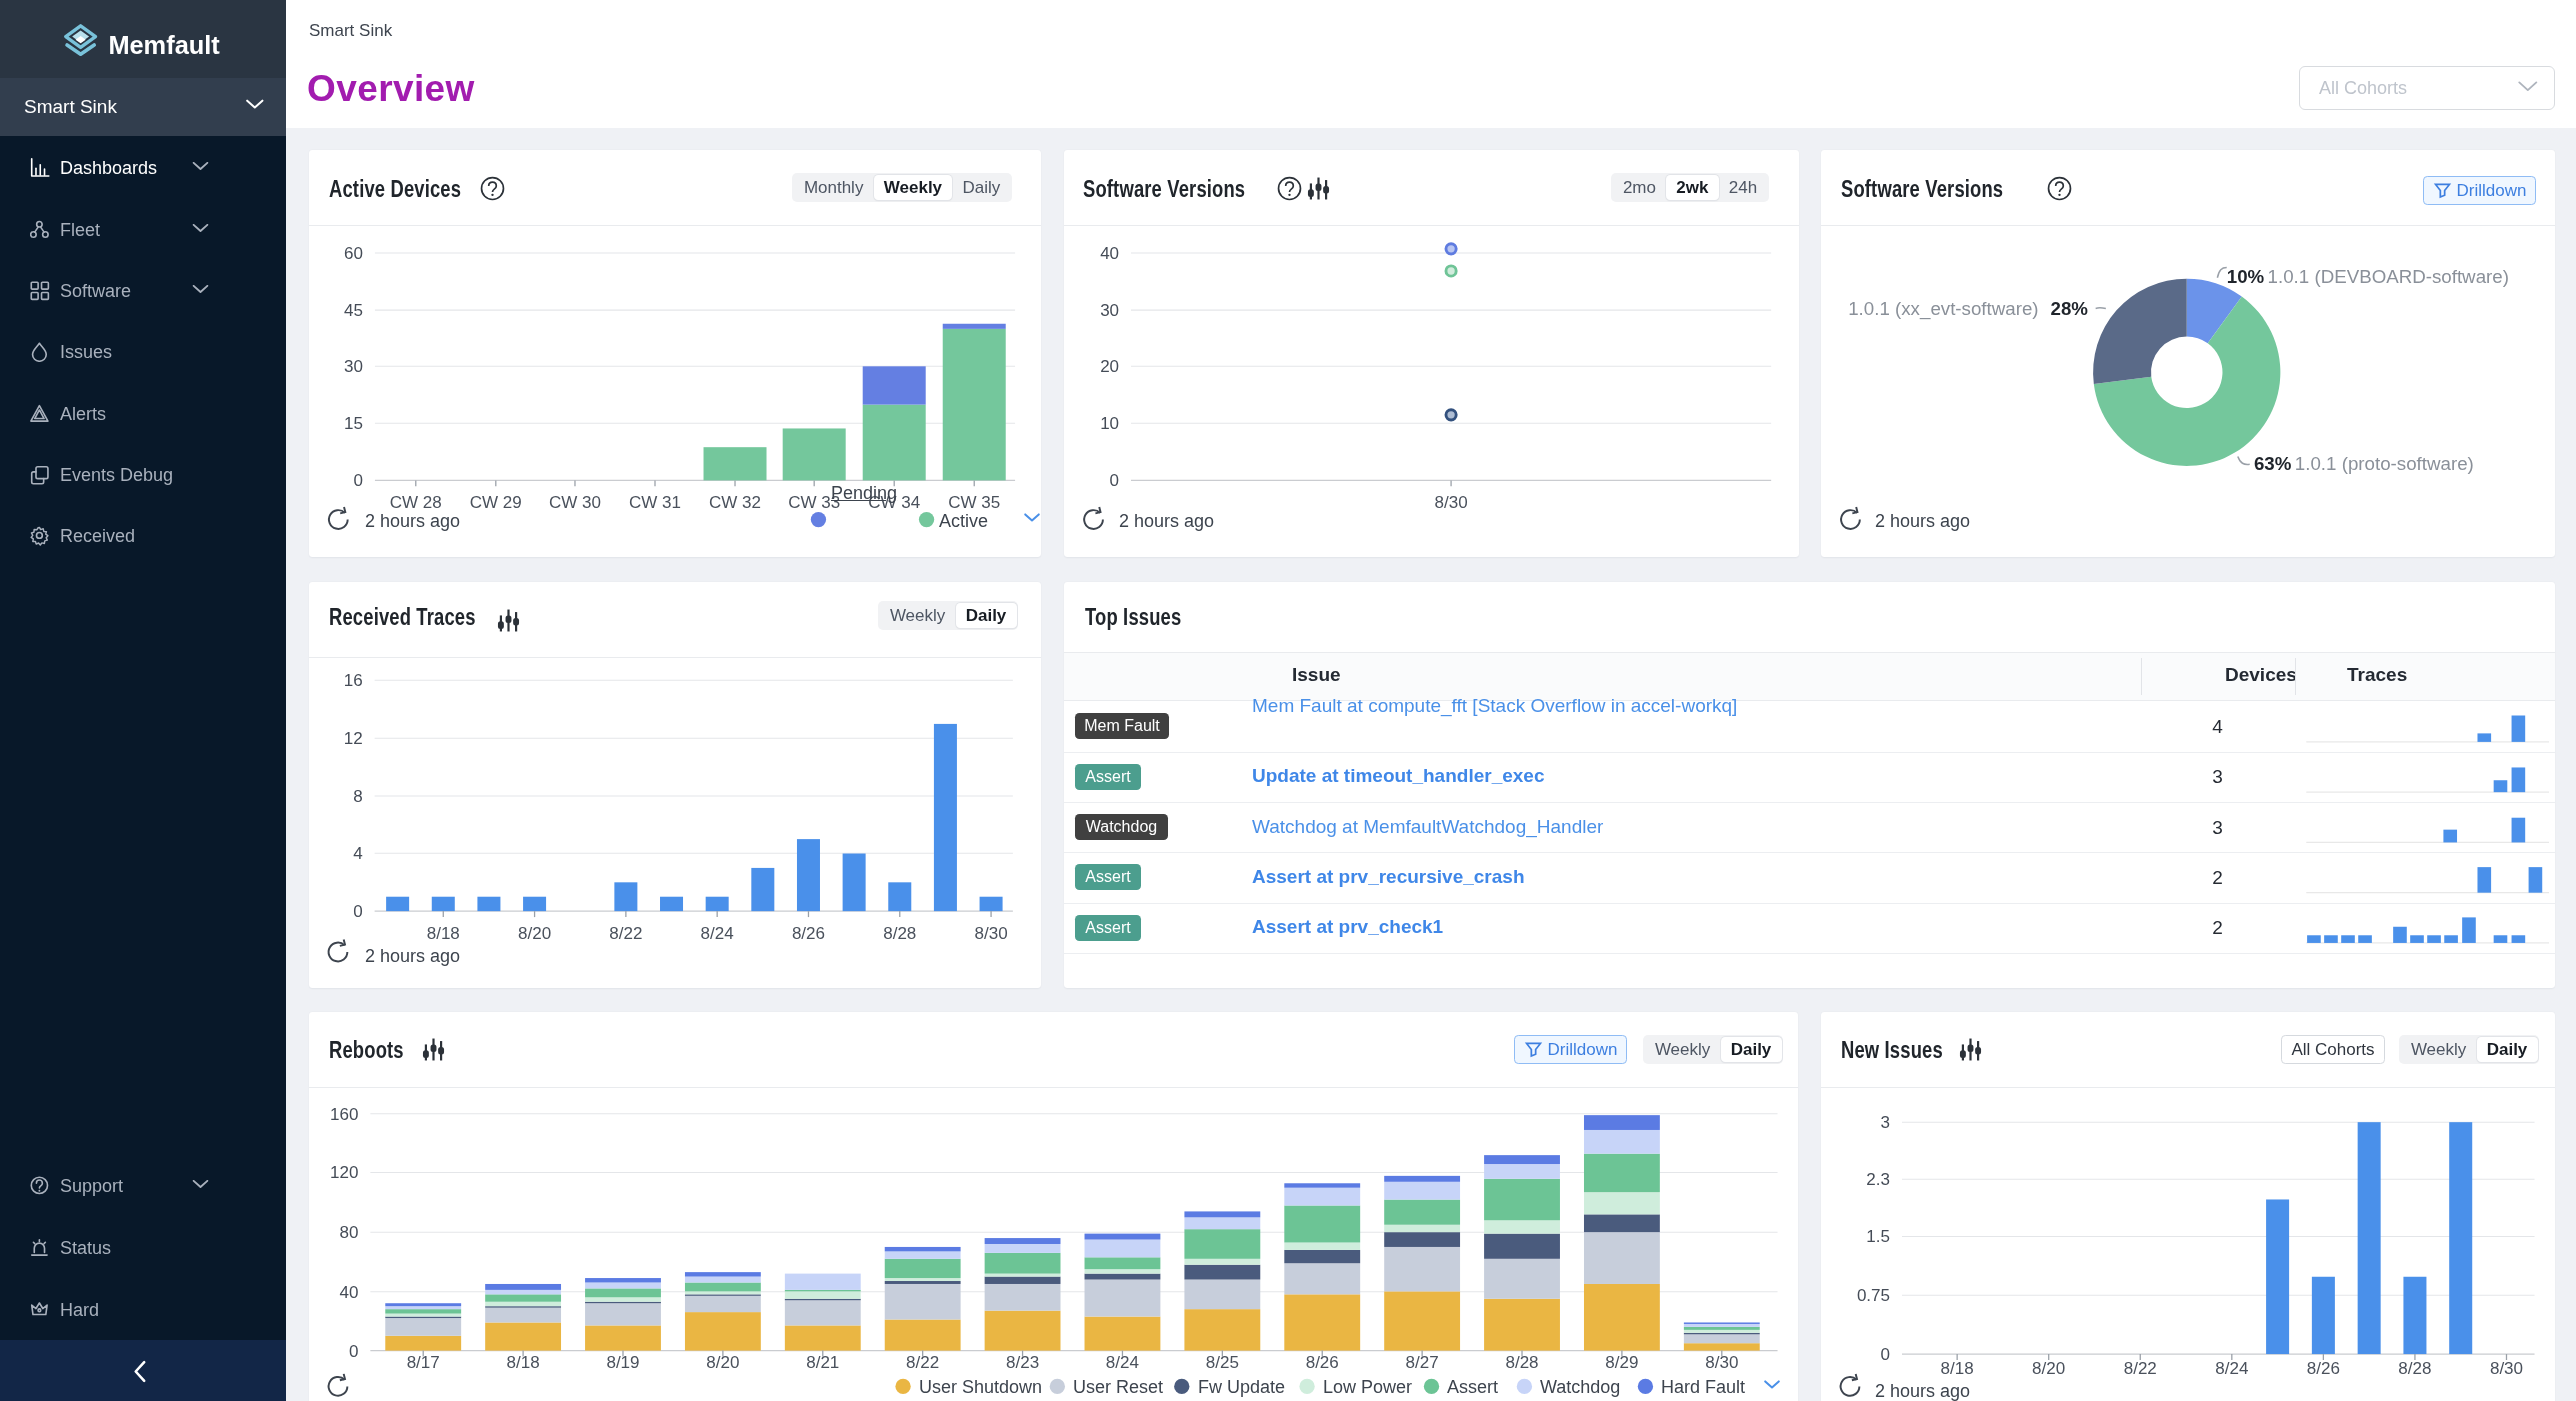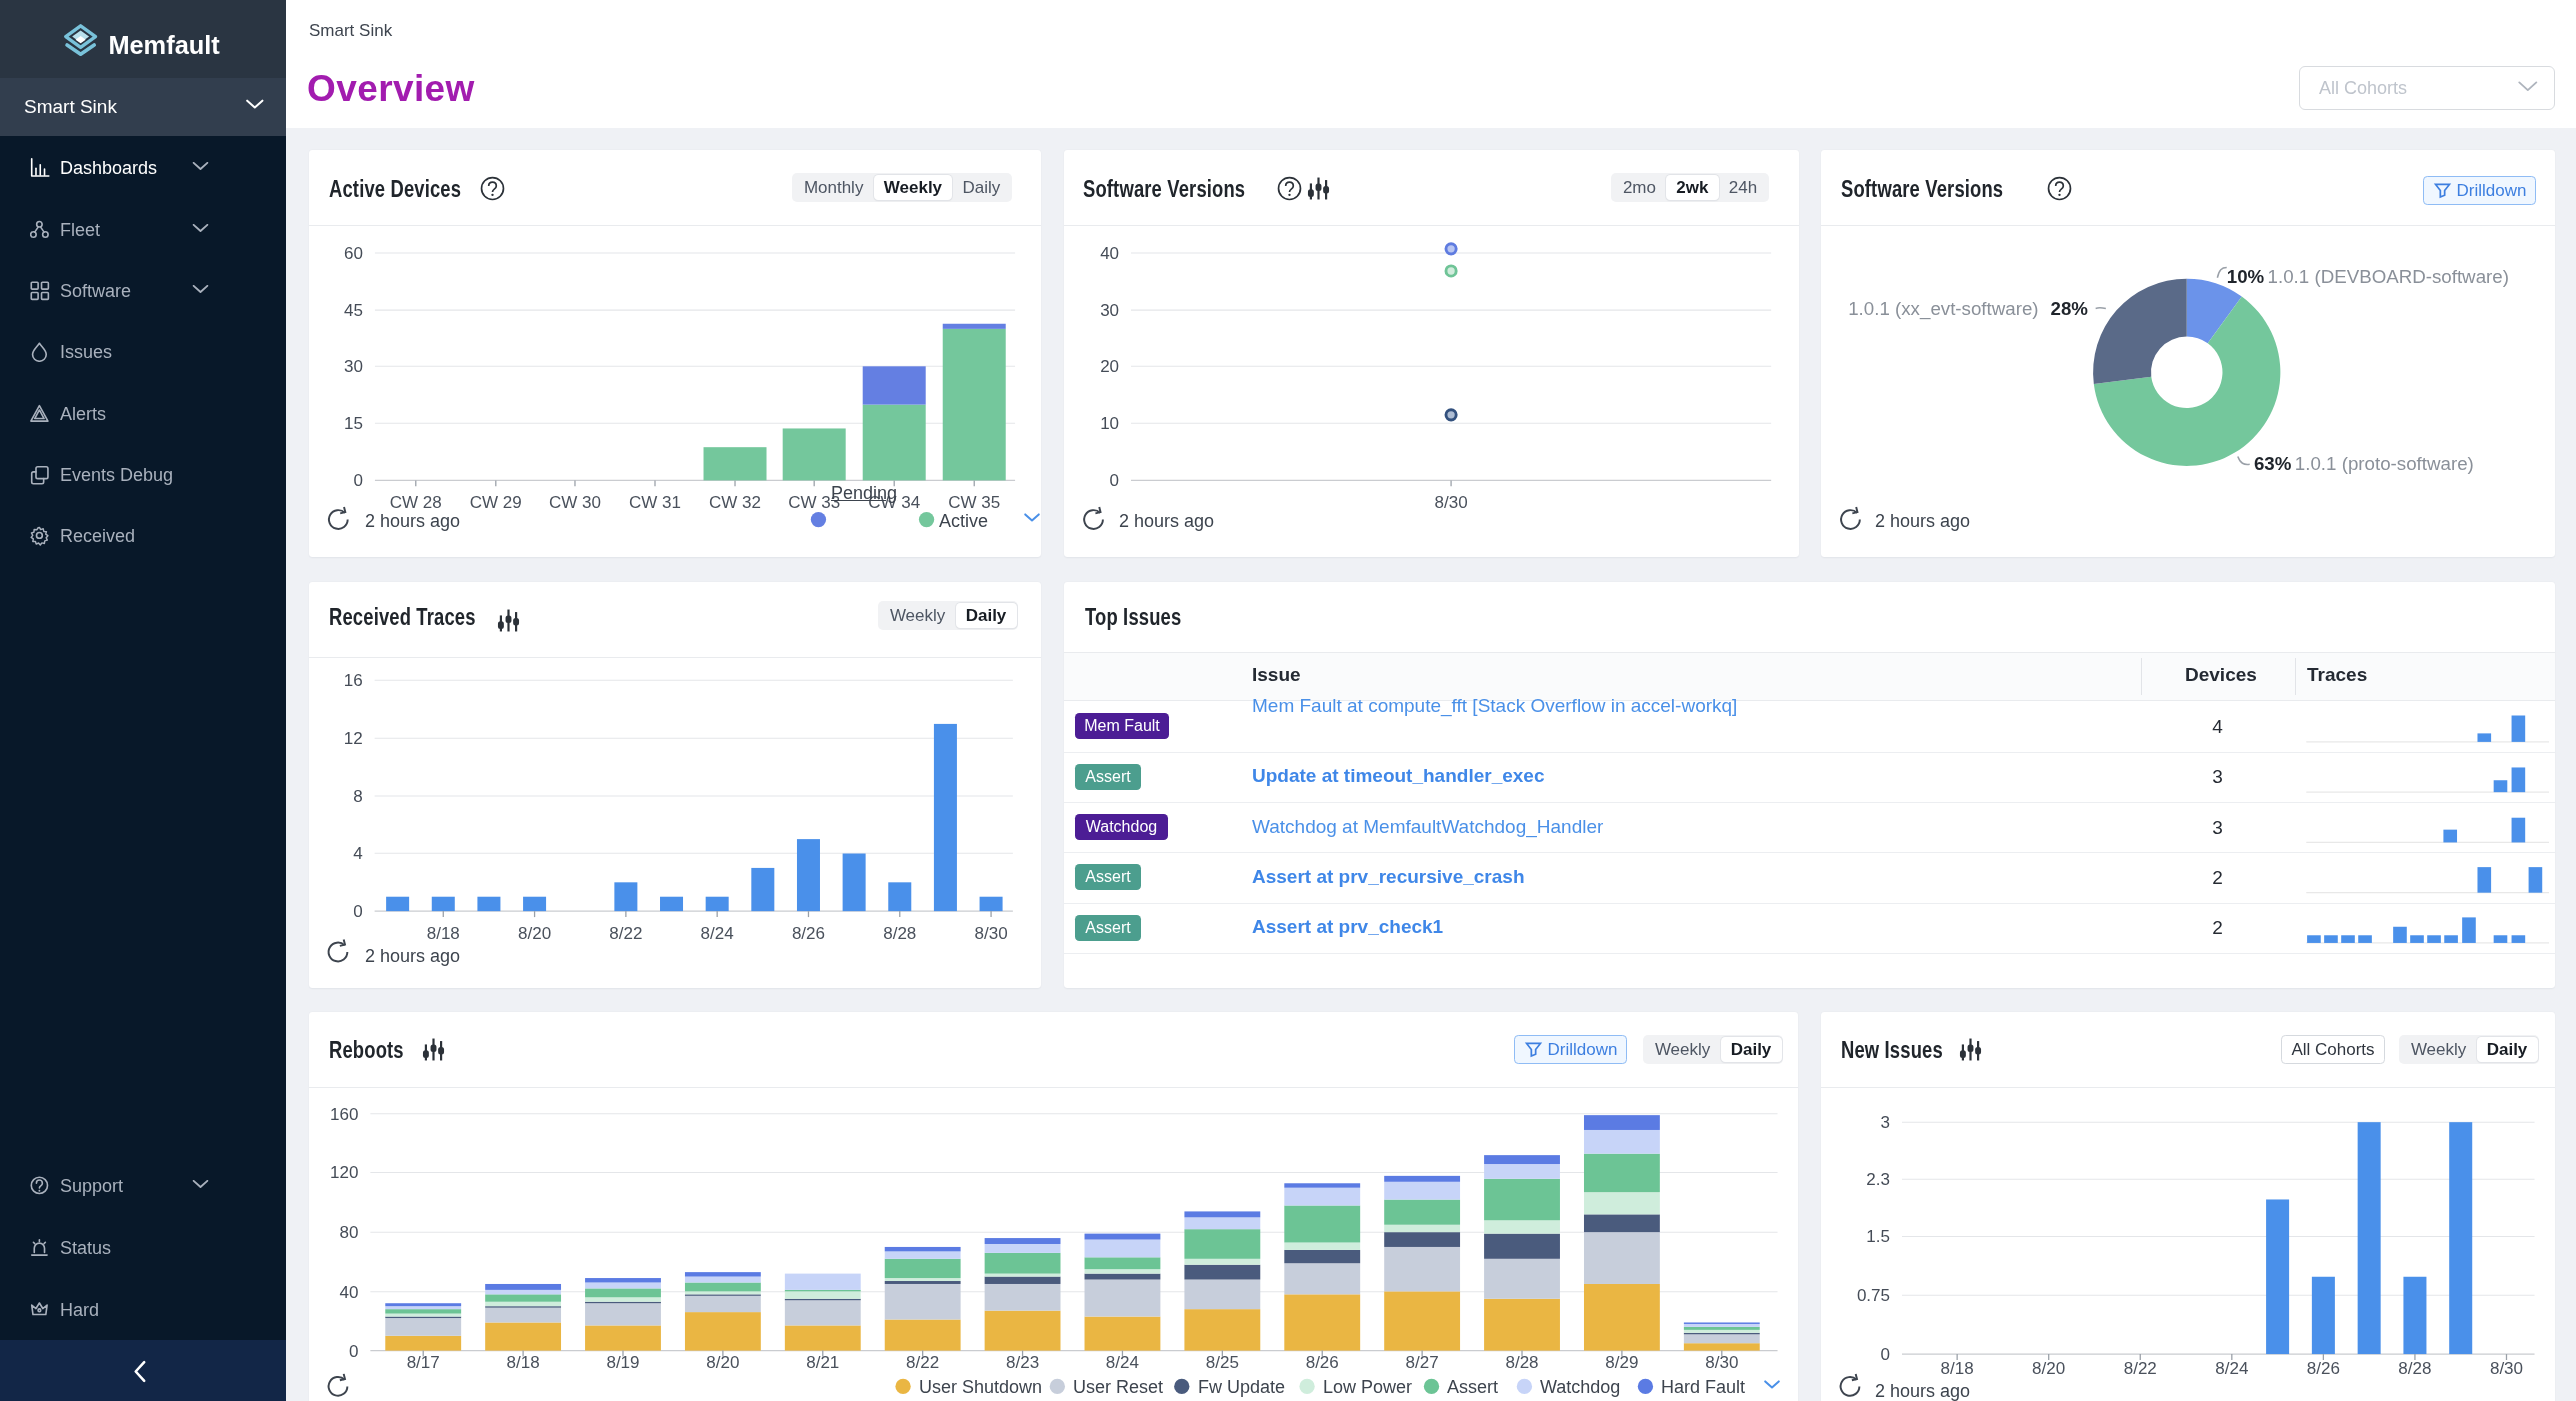--- a/index.html
+++ b/index.html
@@ -27,27 +27,27 @@
 .seg{position:absolute;height:29px;background:#f1f2f4;border-radius:5.1px;display:flex;align-items:center;padding:0 1.7px;}
 .seg .opt{height:25.6px;line-height:25.6px;padding:0 10.2px;font-size:17px;color:#4e5663;border-radius:4.3px;}
 .seg .opt.sel{background:#fff;color:#171c23;font-weight:600;box-shadow:0 0 0 0.9px #e2e4e8,0 0.9px 1.7px rgba(0,0,0,0.08);}
 
 .btn-drill{position:absolute;height:29px;background:#f0f7ff;border:0.9px solid #8fbcf5;border-radius:4.3px;display:flex;align-items:center;color:#3d7fe0;font-size:17px;padding:0 8.5px;}
 .btn-white{position:absolute;height:29px;background:#fff;border:0.9px solid #d5d9de;border-radius:4.3px;display:flex;align-items:center;color:#30363f;font-size:17px;padding:0 9.4px;}
 
 .foot{position:absolute;font-size:18px;color:#3d444e;}
 
 .badge{position:absolute;height:25.6px;border-radius:4.3px;color:#fff;font-size:16px;font-weight:500;display:flex;align-items:center;justify-content:center;}
-.badge.blue{background:#4c1d95;}
+.badge.blue{background:#404040;}
 .badge.teal{background:#4c9e8e;}
 .ilink{position:absolute;font-size:19px;color:#4a90e8;white-space:nowrap;}
 .ilink.b{font-weight:700;color:#3f87e8;}
 .devnum{position:absolute;font-size:19px;color:#262b33;width:51px;text-align:center;}
 .rowline{position:absolute;height:0.9px;background:#eceef1;}
-.thead{position:absolute;font-size:19px;font-weight:600;color:#242a33;}
+.thead{position:absolute;font-size:19px;font-weight:600;color:#242a33;margin-left:40px;}
 </style></head><body>
 <div id="sidebar"></div>
 <div id="sb-top"></div>
 <div id="sb-proj"></div>
 <div id="sb-bottom"></div>
 <svg class="abs" style="left:60px;top:19px;" width="222" height="44" viewBox="0 0 260 52">
     <g transform="translate(4,4) scale(0.80)">
       <path d="M24 5 L46 21 L24 37 L2 21 Z" fill="none" stroke="#79c2da" stroke-width="5" stroke-linejoin="round"></path>
       <path d="M24 12 L36.5 21 L24 30 L11.5 21 Z" fill="#b9e0ec"></path>
       <path d="M24 20 L31.5 25.5 L24 31 L16.5 25.5 Z" fill="#ffffff"></path>

